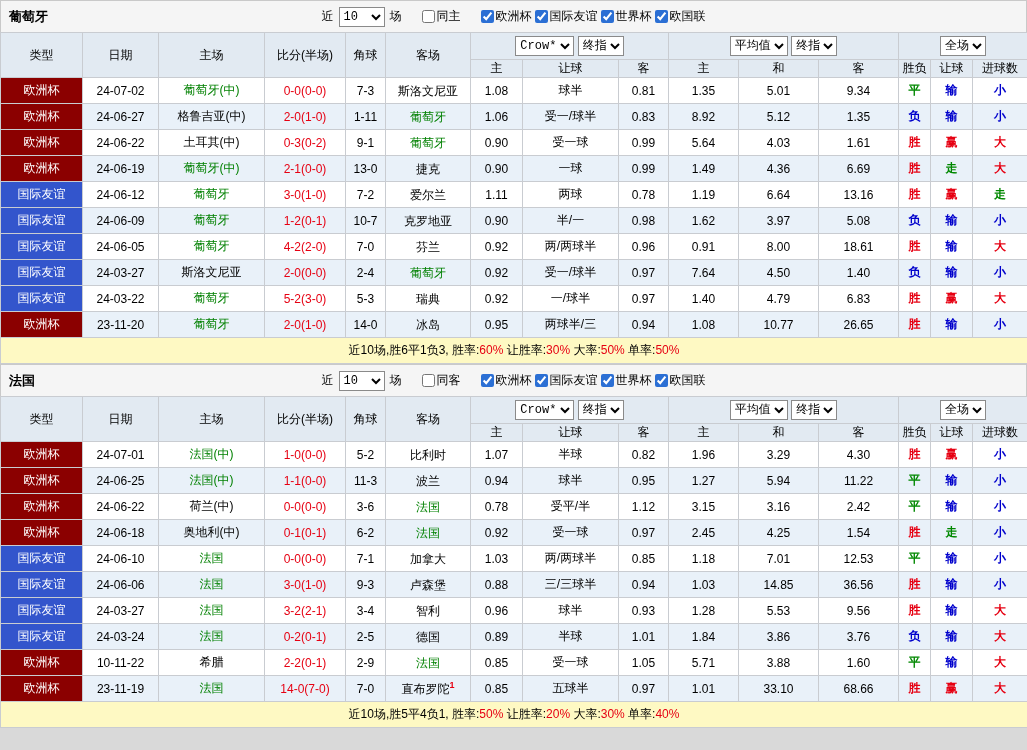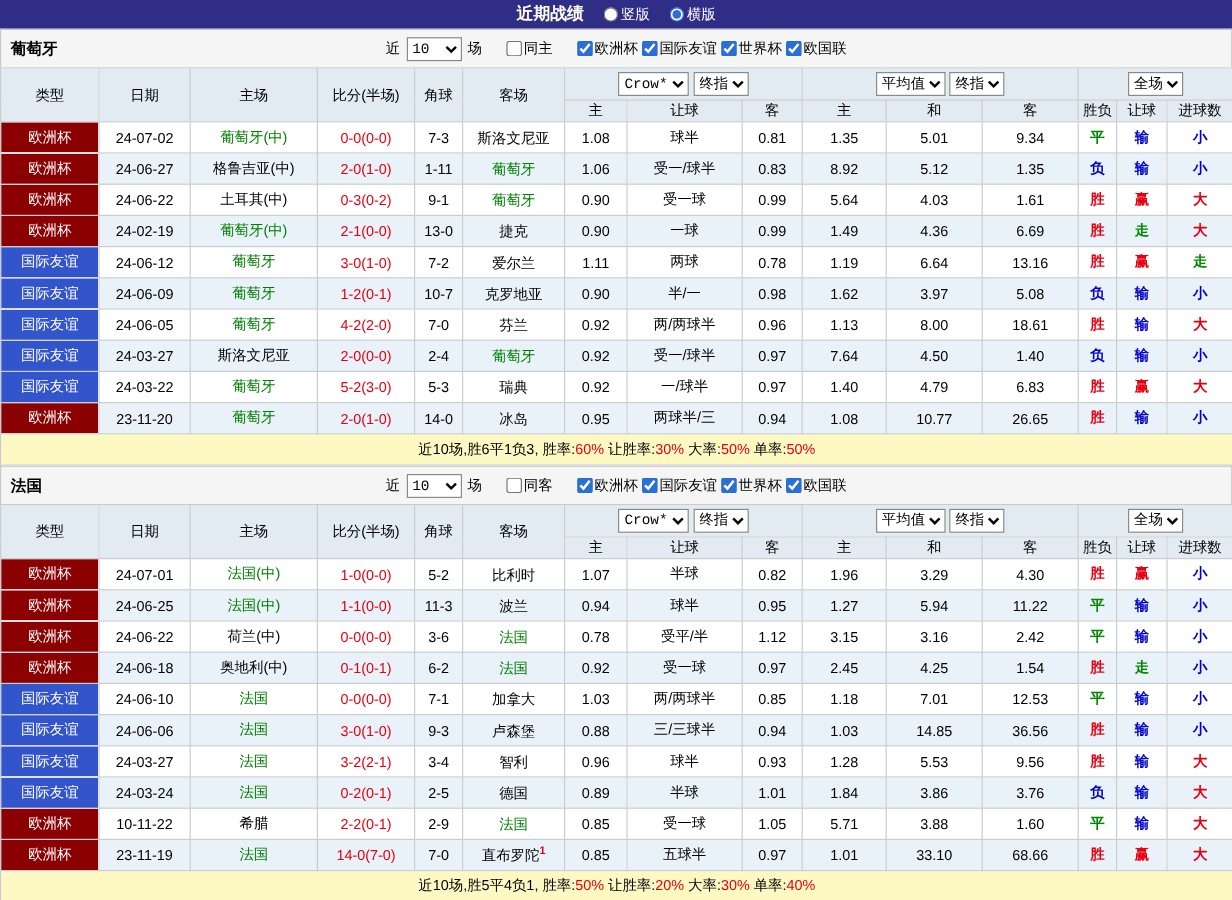--- a/index.html
+++ b/index.html
@@ -72,31 +72,20 @@
   .t-blue { color: var(--blue, #0000cc); }
   .mark { color: var(--red, #e60012); font-size: 9px; font-weight: bold; }
   .stats tfoot td { height: 26px; background: #fef9c3; }
   .stats tfoot .t-red { font-weight: normal; }
 </style>
 </head>
 <body>
 
 <div class="page">
 
-  <header class="topbar">
-    <span class="title">近期战绩</span>
-    <label>
-      <input type="radio" name="layout" style="">
-      <span>竖版</span>
-    </label>
-    <label>
-      <input type="radio" name="layout" checked="" style="">
-      <span>横版</span>
-    </label>
-  </header>
 
   <section class="section">
     <div class="section-bar">
       <span class="team-name">葡萄牙</span>
       <div class="controls">
         <span>近</span>
         <select class="count-select"><option>10</option></select>
         <span>场</span>
         <span class="venue-gap"></span>
         <label class="cb">
@@ -220,21 +209,21 @@
     <td>0.99</td>
     <td>5.64</td>
     <td>4.03</td>
     <td>1.61</td>
     <td class="res t-red">胜</td>
     <td class="res t-red">赢</td>
     <td class="res t-red">大</td>
   </tr>
           <tr class="alt">
     <td class="comp" style="background: rgb(139, 0, 0);">欧洲杯</td>
-    <td>24-02-19</td>
+    <td>24-06-19</td>
     <td class="focal">葡萄牙(中)</td>
     <td class="score">2-1(0-0)</td>
     <td>13-0</td>
     <td><span>捷克</span><sup class="mark"></sup></td>
     <td>0.90</td>
     <td>一球</td>
     <td>0.99</td>
     <td>1.49</td>
     <td>4.36</td>
     <td>6.69</td>
@@ -279,21 +268,21 @@
           <tr>
     <td class="comp" style="background: rgb(51, 85, 204);">国际友谊</td>
     <td>24-06-05</td>
     <td class="focal">葡萄牙</td>
     <td class="score">4-2(2-0)</td>
     <td>7-0</td>
     <td><span>芬兰</span><sup class="mark"></sup></td>
     <td>0.92</td>
     <td>两/两球半</td>
     <td>0.96</td>
-    <td>1.13</td>
+    <td>0.91</td>
     <td>8.00</td>
     <td>18.61</td>
     <td class="res t-red">胜</td>
     <td class="res t-blue">输</td>
     <td class="res t-red">大</td>
   </tr>
           <tr class="alt">
     <td class="comp" style="background: rgb(51, 85, 204);">国际友谊</td>
     <td>24-03-27</td>
     <td>斯洛文尼亚</td>

